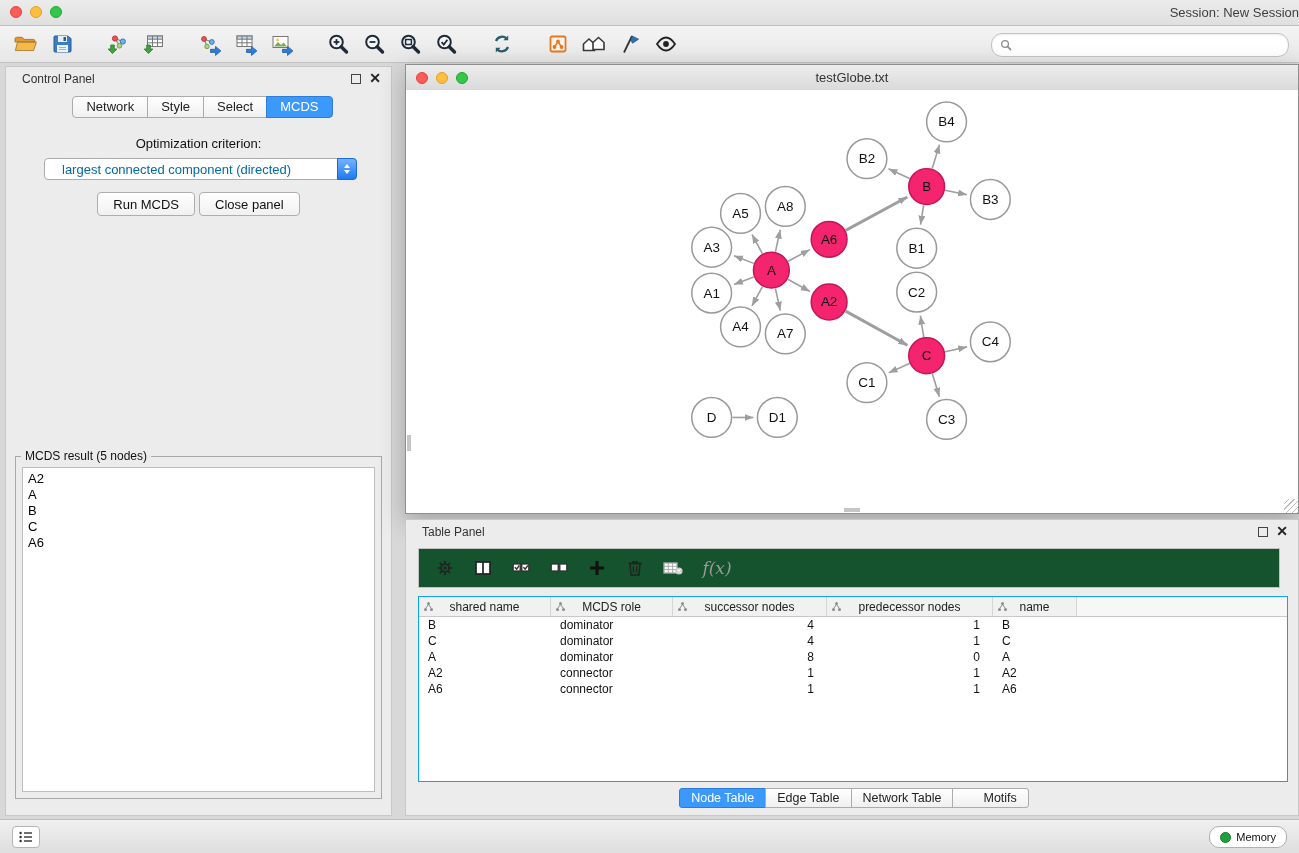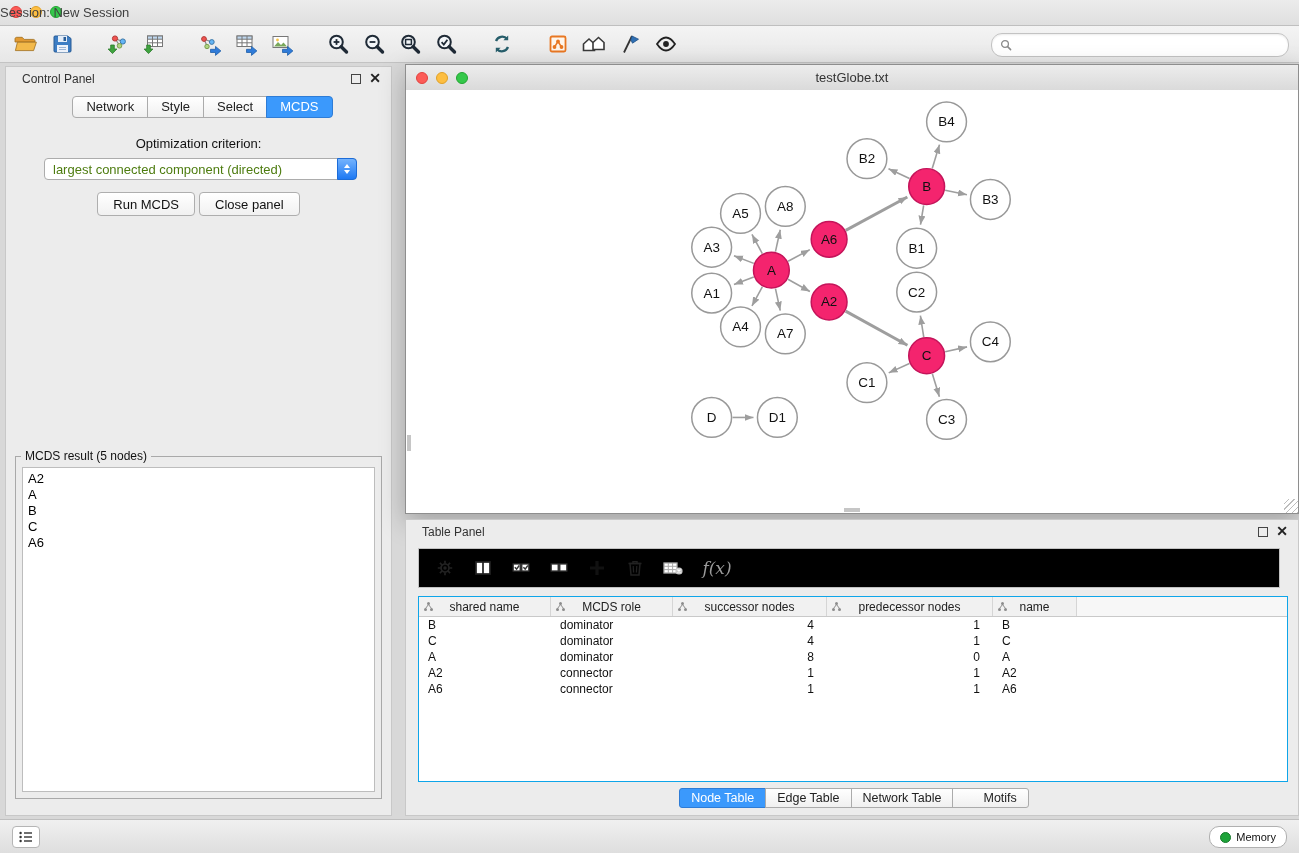--- a/index.html
+++ b/index.html
@@ -5,21 +5,21 @@
   html,body{margin:0;padding:0;}
   body{
     width:1299px;height:853px;position:relative;overflow:hidden;
     background:#D8D8D8;font-family:"Liberation Sans",sans-serif;
     -webkit-font-smoothing:antialiased;
   }
   
   .titlebar{position:absolute;left:0;top:0;width:100%;height:25px;
     background:linear-gradient(#ECECEC,#DFDFDF);border-bottom:1px solid #BFBFBF;}
   .titlebar .apptitle{position:absolute;left:0;right:0;top:0;height:25px;line-height:25px;
-    text-align:left;font-size:13px;color:#3F3F3F;border-radius:8px;}
+    text-align:right;font-size:13px;color:#3F3F3F;border-radius:8px;}
   .lights{position:absolute;left:10px;top:6px;display:flex;gap:8px;}
   .light{width:12px;height:12px;border-radius:50%;box-sizing:border-box;}
   .light.red{background:#FC5B57;border:1px solid #E2423E;}
   .light.yellow{background:#FDBE41;border:1px solid #E0A128;}
   .light.green{background:#34C84A;border:1px solid #22A532;}
   
   .toolbar{position:absolute;left:0;top:26px;width:100%;height:37px;
     background:linear-gradient(#F4F4F4,#E7E7E7);border-bottom:1px solid #C3C3C3;
     display:flex;align-items:center;padding-left:8px;box-sizing:border-box;}
   .tbtn{width:36px;height:31px;display:flex;align-items:center;justify-content:center;border-radius:4px;}
@@ -39,21 +39,21 @@
   .phead .close{position:absolute;right:10px;top:3px;font-size:14px;font-weight:bold;color:#222;line-height:16px;}
   .cptabs{position:absolute;left:0;right:0;top:29px;display:flex;justify-content:center;}
   .seg{height:20px;line-height:20px;padding:0 13px;font-size:13px;color:#222;
     background:linear-gradient(#FFFFFF,#F0F0F0);border:1px solid #ABABAB;margin-left:-1px;}
   .seg:first-child{border-radius:4px 0 0 4px;margin-left:8px;}
   .seg:last-child{border-radius:0 4px 4px 0;}
   .seg.active{background:#3B99FC;border-color:#2E7CD6;color:#fff;}
   .optlabel{position:absolute;left:0;right:0;top:69px;text-align:center;font-size:13px;color:#111;}
   .combo{position:absolute;left:38px;right:34px;top:91px;height:22px;background:#fff;
     border:1px solid #ACACAC;border-radius:4px;display:flex;align-items:center;box-sizing:border-box;}
-  .combo .val{flex:1;font-size:13px;color:#4d7c0f;padding:0 8px;white-space:nowrap;overflow:hidden;}
+  .combo .val{flex:1;font-size:13px;color:#0369a1;padding:0 17px;white-space:nowrap;overflow:hidden;}
   .combo .cap{width:18px;align-self:stretch;margin:-1px -1px -1px 0;border-radius:0 4px 4px 0;
     background:linear-gradient(#74B3FD,#1E79F3);display:flex;flex-direction:column;
     align-items:center;justify-content:center;gap:2px;border:1px solid #1C6CD8;}
   .chev{width:0;height:0;border-left:3.5px solid transparent;border-right:3.5px solid transparent;}
   .chev.up{border-bottom:4px solid #fff;}
   .chev.down{border-top:4px solid #fff;}
   .cpbuttons{position:absolute;left:0;right:0;top:125px;display:flex;justify-content:center;gap:4px;}
   .btn{height:22px;padding:0 15px;border:1px solid #AEAEAE;border-radius:4px;font-size:13px;color:#111;
     background:linear-gradient(#FFFFFF,#F1F1F1);display:flex;align-items:center;}
   .resultbox{position:absolute;left:9px;right:9px;top:389px;bottom:16px;border:1px solid #A9A9A9;}
@@ -68,21 +68,21 @@
   .netwin .wtitle .wname{position:absolute;left:0;right:0;top:0;height:25px;line-height:25px;
     text-align:center;font-size:13px;color:#333;}
   .netcanvas{position:absolute;left:0;top:25px;right:0;bottom:0;background:#fff;}
   .vscrollmark{position:absolute;left:1px;top:345px;width:4px;height:16px;background:#C6C6C6;}
   .hscrollmark{position:absolute;left:438px;bottom:1px;width:16px;height:4px;background:#C6C6C6;}
   .grip{position:absolute;right:0;bottom:0;width:14px;height:14px;
     background:repeating-linear-gradient(135deg,transparent,transparent 3px,#BDBDBD 3px,#BDBDBD 4px);}
   
   .tpanel{position:absolute;left:405px;top:519px;width:894px;height:297px;background:#ECECEC;
     border:1px solid #C8C8C8;box-sizing:border-box;}
-  .ttoolbar{position:absolute;left:12px;right:18px;top:28px;height:40px;background:#000000;
+  .ttoolbar{position:absolute;left:12px;right:18px;top:28px;height:40px;background:#14532d;
     border:1px solid #C2C2C2;display:flex;align-items:center;padding-left:10px;box-sizing:border-box;gap:6px;}
   .ttbtn{width:32px;height:30px;display:flex;align-items:center;justify-content:center;}
   .fx{font-family:"DejaVu Serif","Liberation Serif",serif;font-style:italic;font-size:17px;color:#9A9A9A;}
   .ttable{position:absolute;left:12px;right:10px;top:76px;bottom:33px;background:#fff;
     border:1px solid #0ea5e9;overflow:hidden;}
   .thead{display:flex;height:19px;background:#F1F1F1;border-bottom:1px solid #C9C9C9;}
   .thcell{position:relative;display:flex;align-items:center;justify-content:center;
     font-size:12px;color:#222;border-right:1px solid #D5D5D5;box-sizing:border-box;}
   .thcell .colicon{position:absolute;left:4px;top:4px;}
   .thcell.filler{flex:1;border-right:none;background:#F7F7F7;}

